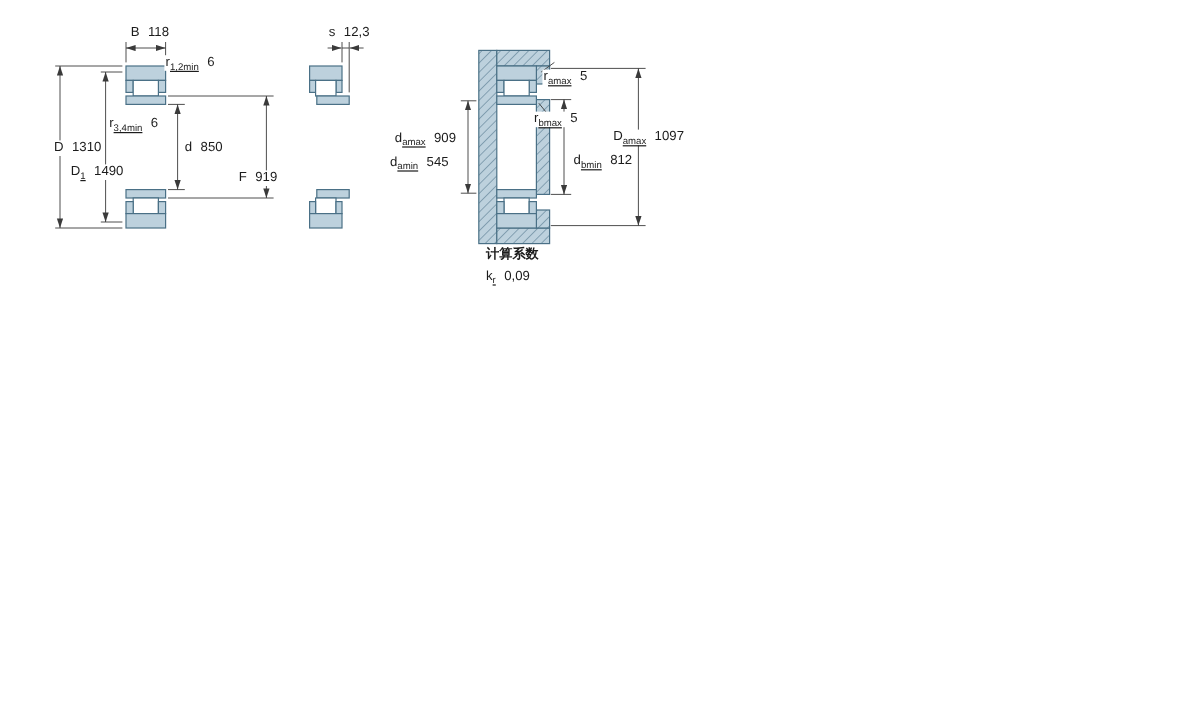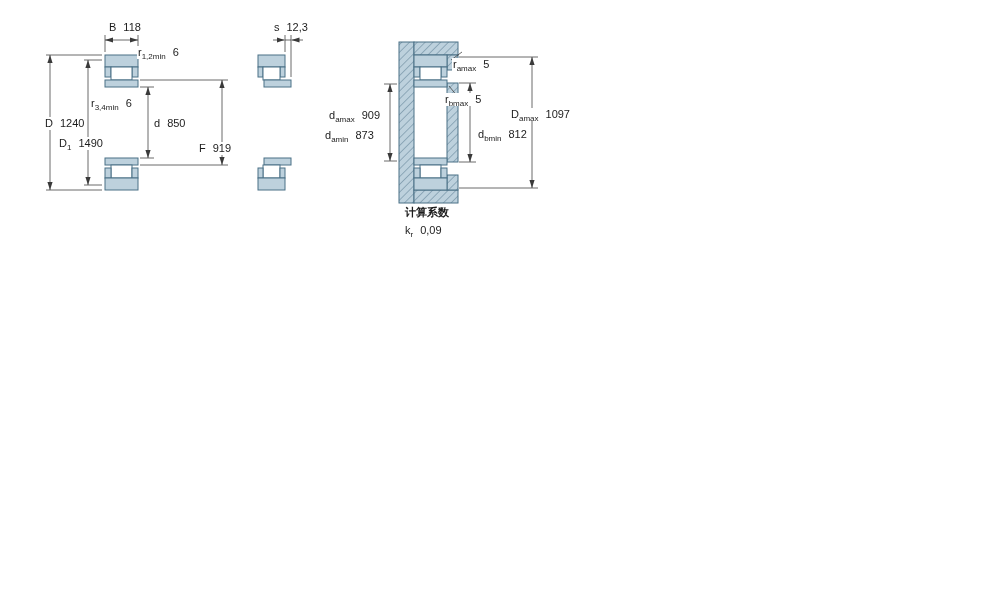--- a/index.html
+++ b/index.html
@@ -1,20 +1,20 @@
 <!DOCTYPE html>
 <html><head>
 <meta charset="utf-8">
 <style>
   html,body{margin:0;padding:0;background:#fff;}
   #page{position:relative;width:1000px;height:600px;background:#ffffff;overflow:hidden;
         font-family:"Liberation Sans", sans-serif;text-align:center;}
   .lbl{position:absolute;font-size:11px;line-height:13px;color:#1c1c1c;white-space:nowrap;
        background:#ffffff;padding:0 1px;}
-  .lbl sub{font-size:8px;line-height:0;}
+  .lbl sub{font-size:8px;line-height:0;text-decoration:underline;}
   .lbl .val{margin-left:7px;}
   .lbl.title{font-weight:700;background:transparent;}
   svg{position:absolute;left:0;top:0;}
   .part{fill:#bdd1dd;stroke:#4a7086;stroke-width:1;}
   .roller{fill:#ffffff;stroke:#4a7086;stroke-width:1;}
   .hatched{fill:url(#hatch);stroke:#4a7086;stroke-width:1;}
   .ext{stroke:#3a3a3a;stroke-width:0.75;}
   .dim{stroke:#3a3a3a;stroke-width:0.75;}
   .leader{stroke:#3a3a3a;stroke-width:0.75;fill:none;}
 </style>
@@ -137,21 +137,21 @@
 
   <div class="lbl" style="left:137px;top:46px">
     <span><span>r</span><sub>1,2min</sub></span><span class="val">6</span>
   </div>
 
   <div class="lbl" style="left:90px;top:97px">
     <span><span>r</span><sub>3,4min</sub></span><span class="val">6</span>
   </div>
 
   <div class="lbl" style="left:44px;top:117px">
-    <span><span>D</span><sub></sub></span><span class="val">1240</span>
+    <span><span>D</span><sub></sub></span><span class="val">1310</span>
   </div>
 
   <div class="lbl" style="left:58px;top:137px">
     <span><span>D</span><sub>1</sub></span><span class="val">1490</span>
   </div>
 
   <div class="lbl" style="left:153px;top:117px">
     <span><span>d</span><sub></sub></span><span class="val">850</span>
   </div>
 
@@ -169,21 +169,21 @@
 
   <div class="lbl" style="left:444px;top:93px">
     <span><span>r</span><sub>bmax</sub></span><span class="val">5</span>
   </div>
 
   <div class="lbl" style="left:328px;top:109px">
     <span><span>d</span><sub>amax</sub></span><span class="val">909</span>
   </div>
 
   <div class="lbl" style="left:324px;top:129px">
-    <span><span>d</span><sub>amin</sub></span><span class="val">873</span>
+    <span><span>d</span><sub>amin</sub></span><span class="val">545</span>
   </div>
 
   <div class="lbl" style="left:477px;top:128px">
     <span><span>d</span><sub>bmin</sub></span><span class="val">812</span>
   </div>
 
   <div class="lbl" style="left:510px;top:108px">
     <span><span>D</span><sub>amax</sub></span><span class="val">1097</span>
   </div>
 

